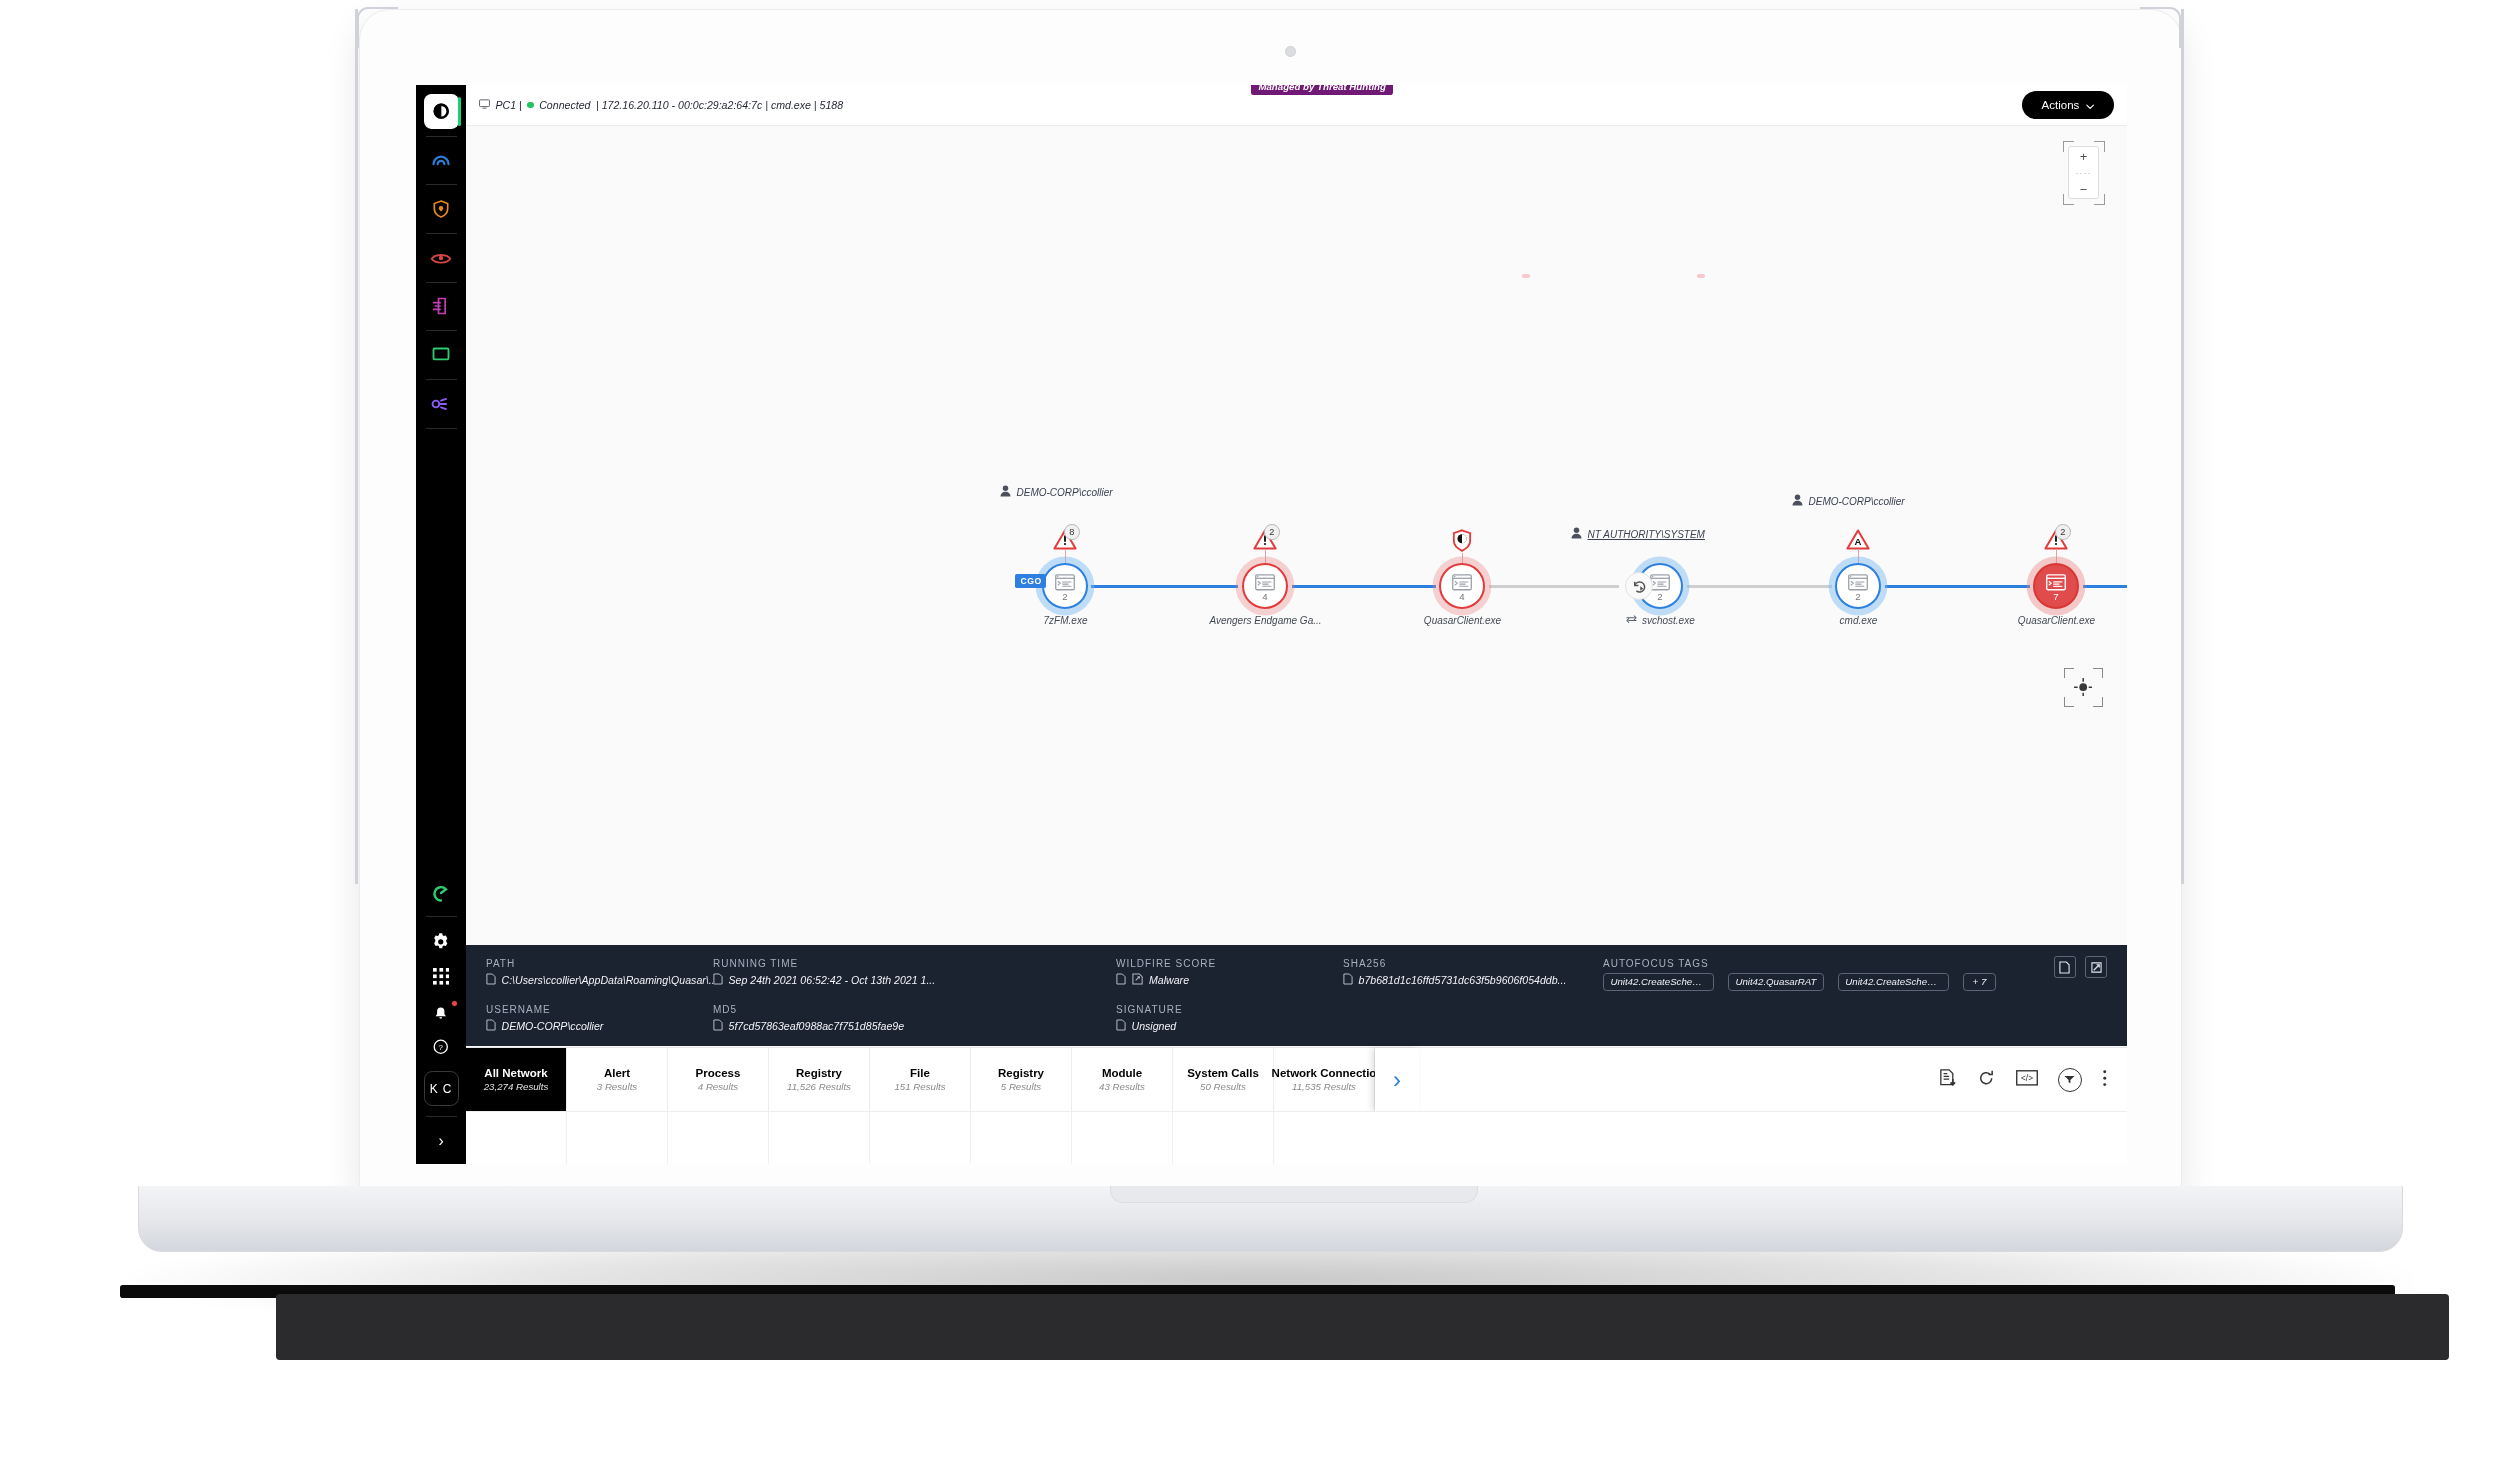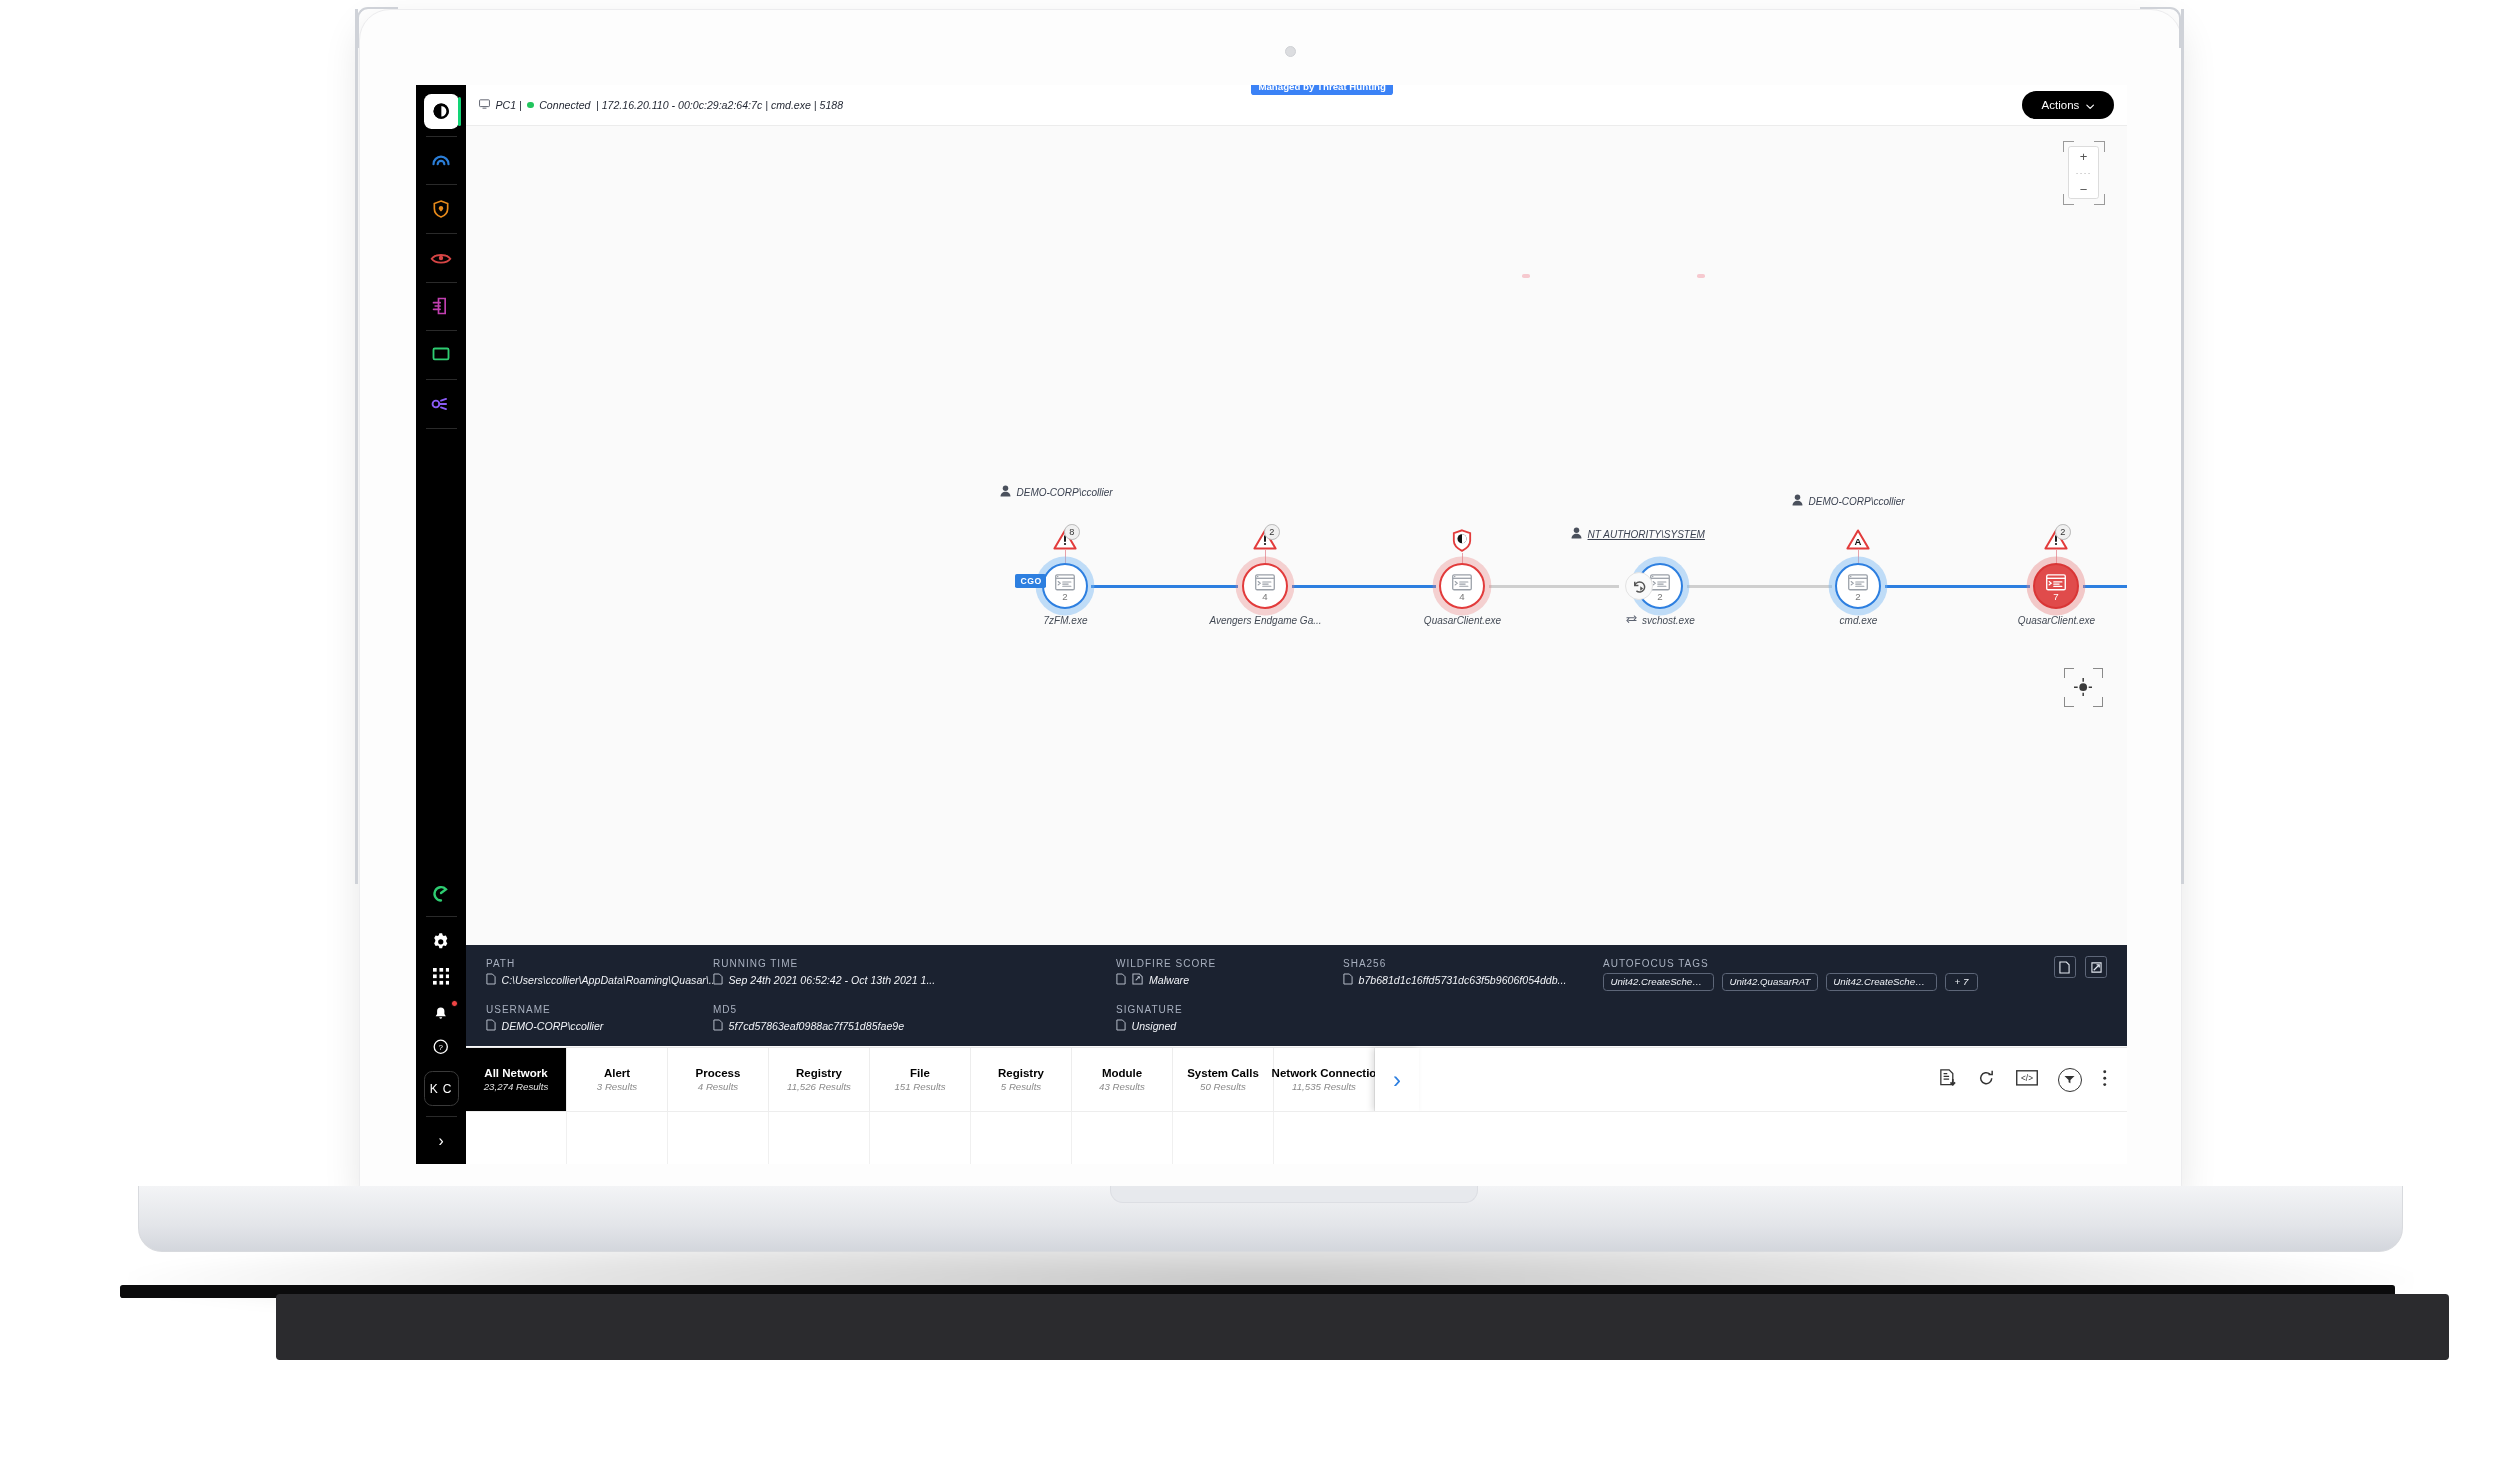--- a/index.html
+++ b/index.html
@@ -87,22 +87,22 @@
     position:absolute; left:50px; top:0; right:0; height:41px;
     background:#fff; border-bottom:0.9px solid #ececec;
     display:flex; align-items:center; padding:0 13px;
   }
   .topbar .host{
     font-size:10.6px; color:#1f2430; font-style:italic; display:flex; align-items:center; gap:5.5px;
     white-space:nowrap;
   }
   .dot-green{width:6.4px;height:6.4px;border-radius:50%;background:#21c55d;display:inline-block;}
   .mth-badge{
-    position:absolute; left:785px; top:-6.4px; background:#3b82f6; color:#fff;
-    font-size:9.7px; font-weight:bold; padding:2.8px 7.4px; border-radius:2.8px;
+    position:absolute; left:785px; top:-6.4px; background:#701a75; color:#fff;
+    font-size:9.7px; font-style:italic; font-weight:bold; padding:2.8px 7.4px; border-radius:2.8px;
     white-space:nowrap;
     text-align:right;
   }
   .actions-btn{
     margin-left:auto; background:#000; color:#fff; border:none; border-radius:16.6px;
     font-size:11.5px; padding:8.3px 20px; display:flex; align-items:center; gap:6.4px; cursor:pointer;
     font-family:"Liberation Sans",sans-serif;
   }
 
   
@@ -180,21 +180,21 @@
   
   .details{
     position:absolute; left:50px; bottom:118px; right:0; height:101px;
     background:#1b2230; color:#e9ecf2; padding:13px 20px;
   }
   .dgrid{display:grid; grid-template-columns: 227px 403px 227px 260px 1fr; row-gap:13px;}
   .dlabel{font-size:10px; letter-spacing:1px; color:#a8b0bf; text-transform:uppercase; margin-bottom:3.7px;}
   .dval{font-size:10.6px; font-style:italic; color:#f2f4f8; display:flex; align-items:center; gap:5.5px;
         white-space:nowrap; overflow:hidden; text-overflow:ellipsis; max-width:100%;}
   .copy-ic{flex:0 0 auto; opacity:.85;}
-  .tags{display:flex; gap:8px; align-items:center; flex-wrap:nowrap;}
+  .tags{display:flex; gap:14px; align-items:center; flex-wrap:nowrap;}
   .tag{
     border:0.9px solid #5d6678; border-radius:3.7px; padding:2.8px 6.4px; font-size:9.7px;
     font-style:italic; color:#eef1f6; white-space:nowrap; max-width:111px; overflow:hidden; text-overflow:ellipsis;
   }
   .tag.more{min-width:33px; text-align:center;}
   .panel-icons{position:absolute; right:20px; top:11px; display:flex; gap:9.2px;}
   .pi{width:22px;height:22px;border:0.9px solid #5d6678;border-radius:2.8px;display:flex;align-items:center;justify-content:center;cursor:pointer;}
 
   
   .tabstrip{

